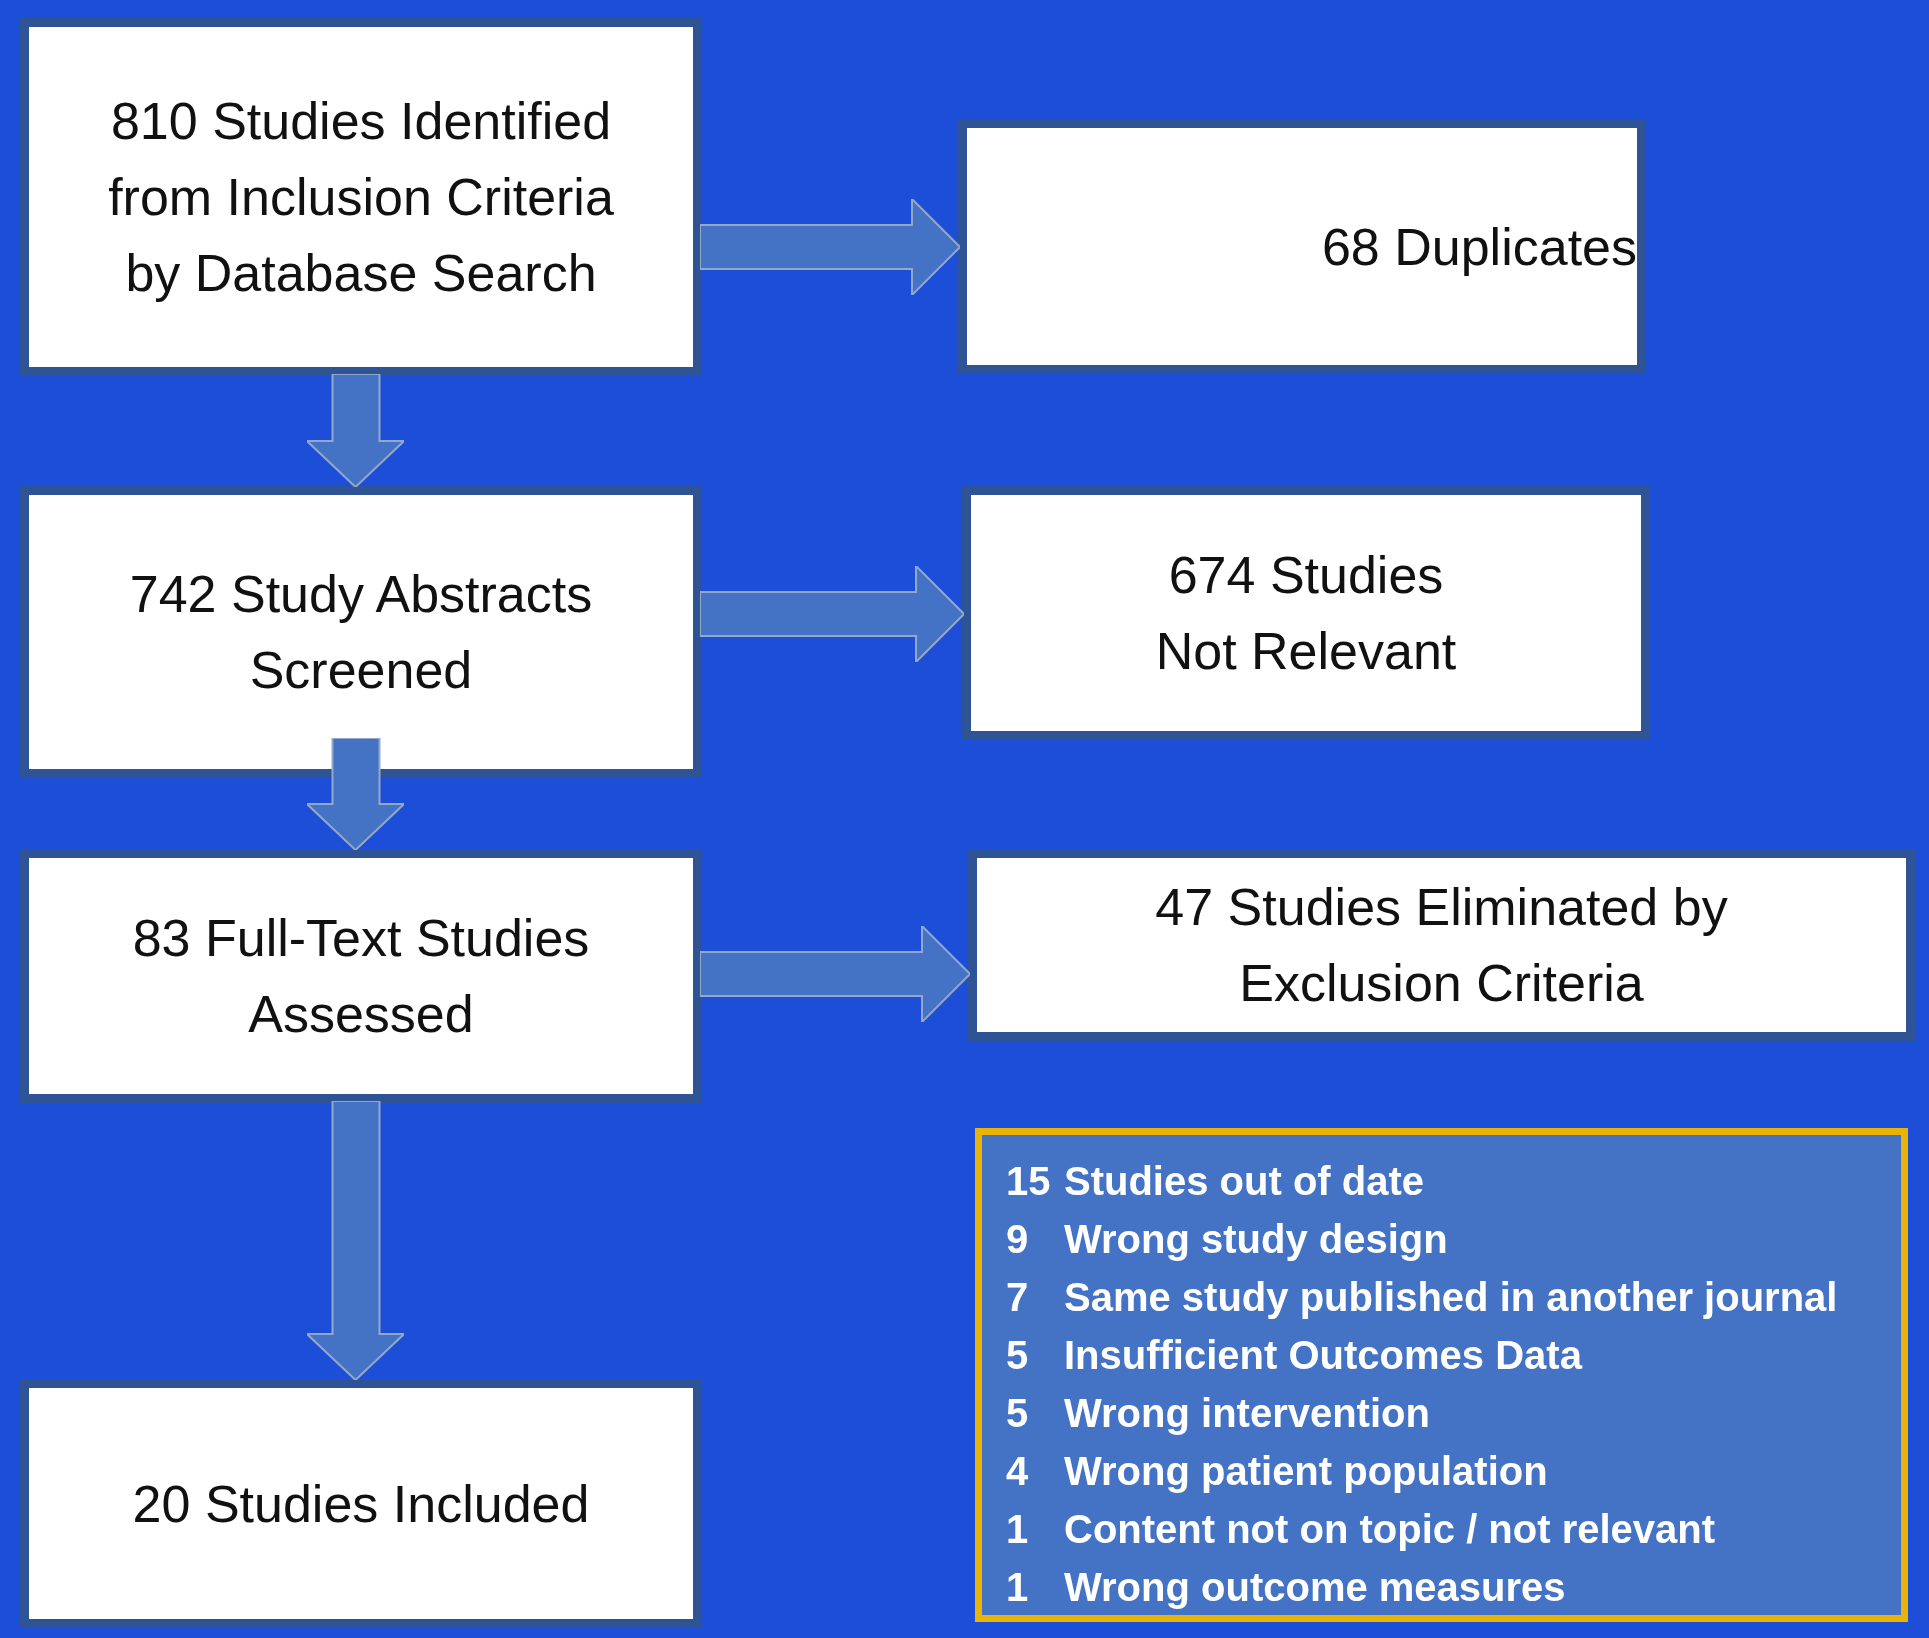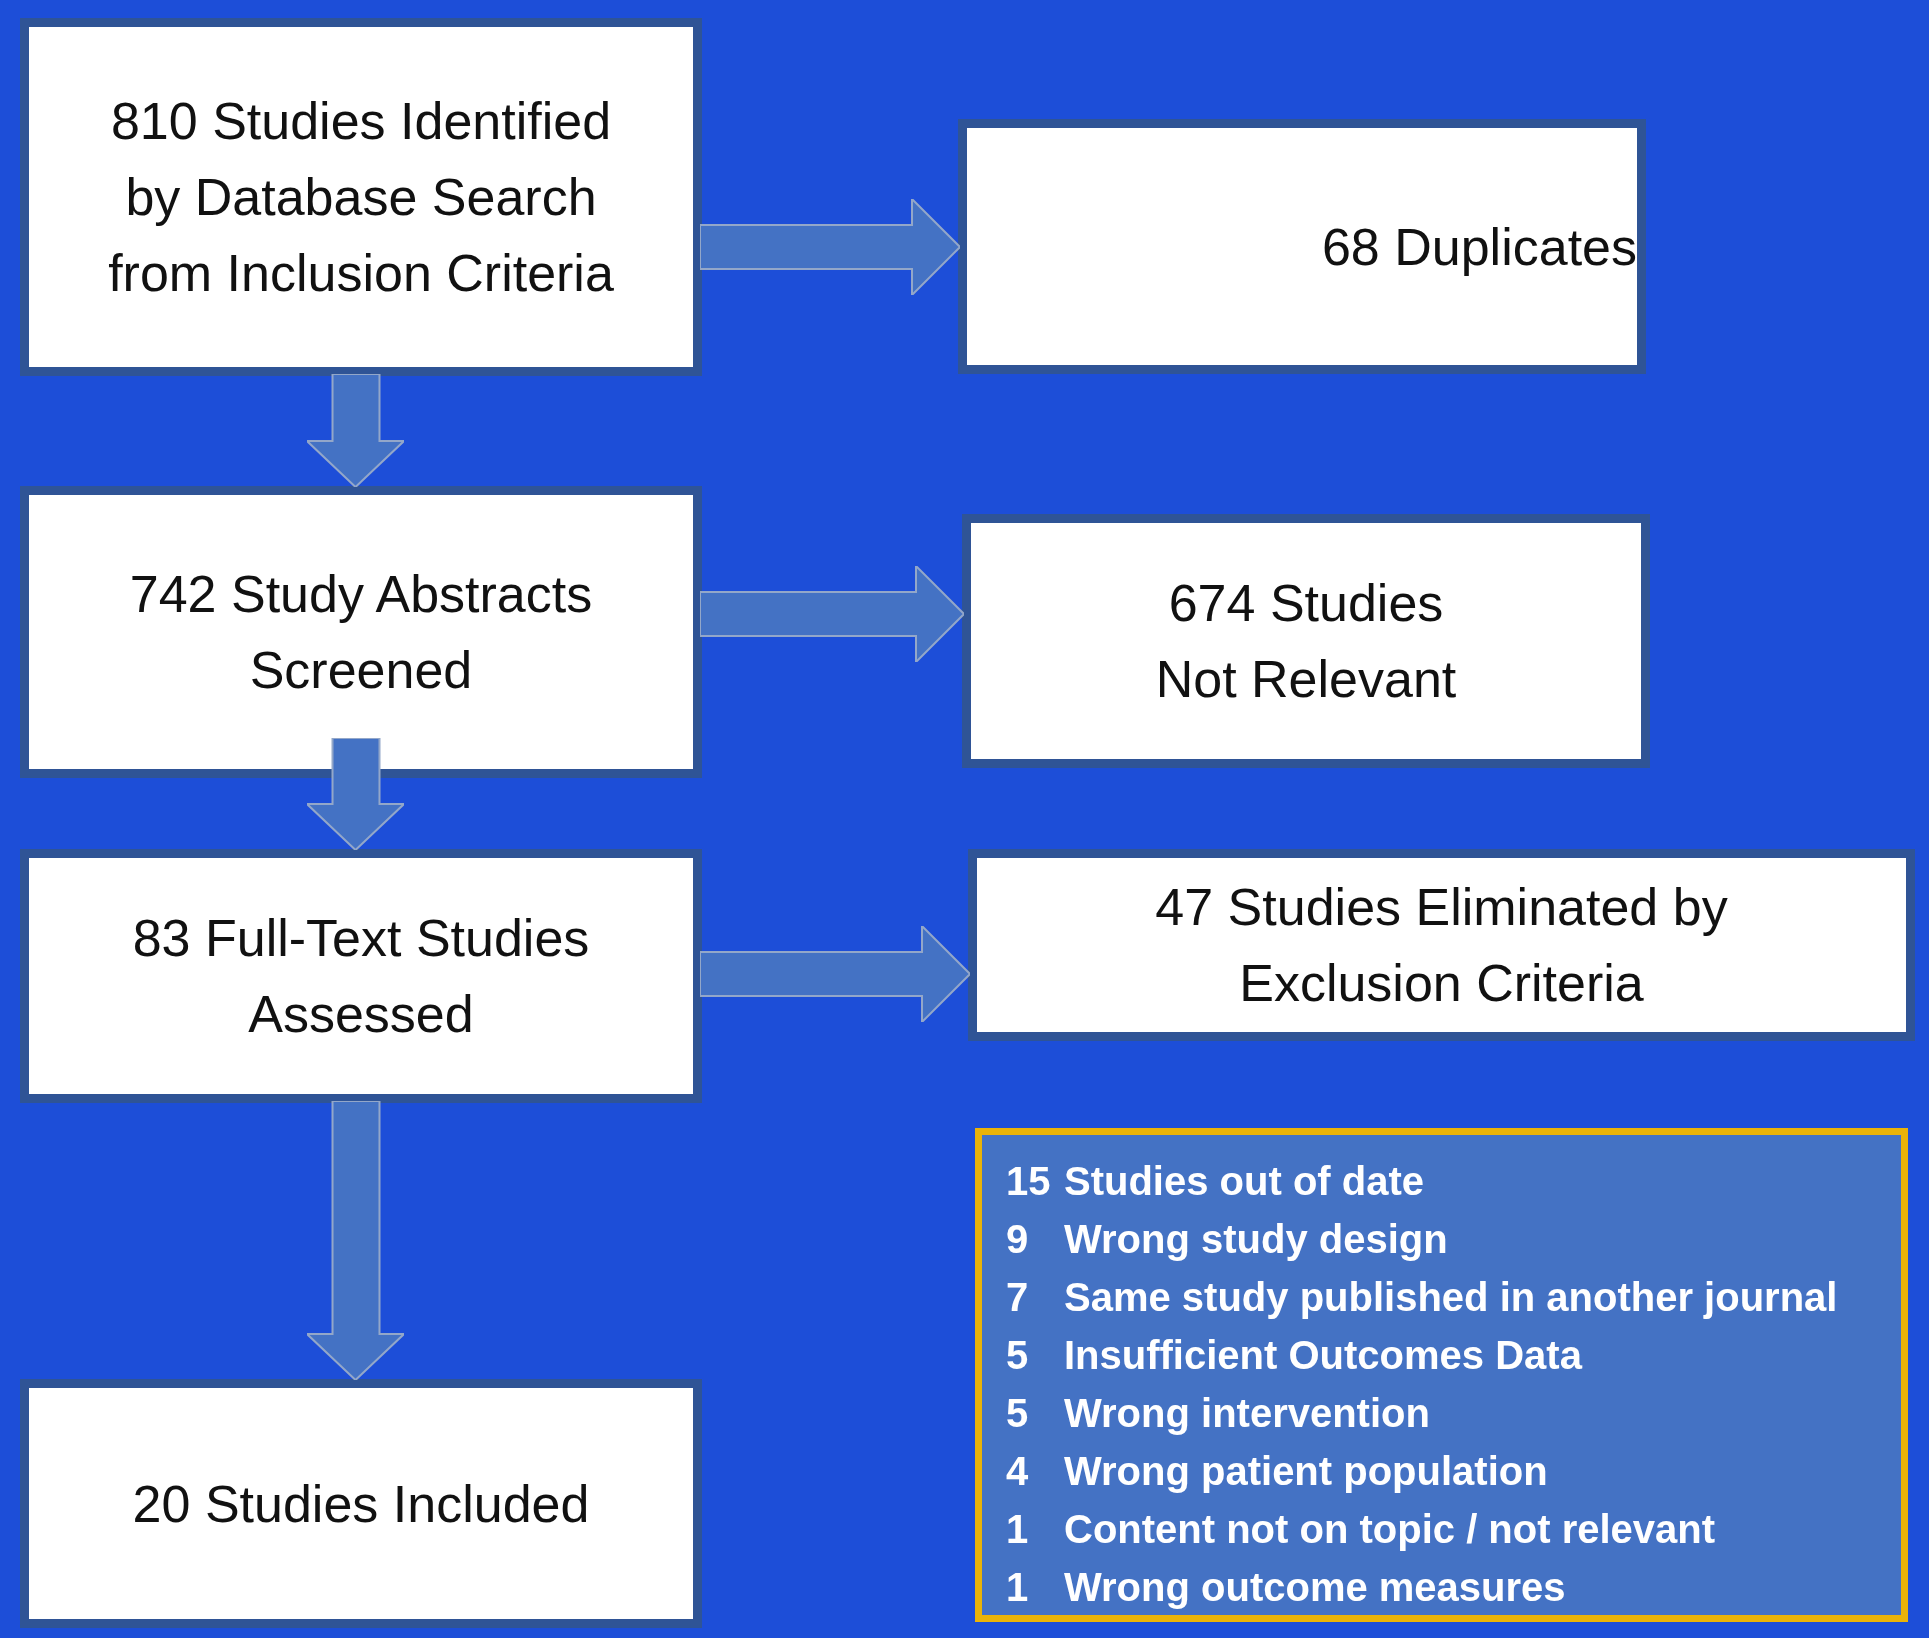--- a/index.html
+++ b/index.html
@@ -29,21 +29,21 @@
     line-height: 76px;
   }
   .box .lines { width: 100%; }
   
   #box-identified { left: 20px;  top: 18px;   width: 682px; height: 358px; }
   #box-screened   { left: 20px;  top: 486px;  width: 682px; height: 292px; }
   #box-fulltext   { left: 20px;  top: 849px;  width: 682px; height: 254px; }
   #box-included   { left: 20px;  top: 1379px; width: 682px; height: 249px; }
   
   #box-duplicates { left: 958px; top: 119px;  width: 688px; height: 255px; text-align: right; }
-  #box-notrelevant{ left: 962px; top: 486px;  width: 688px; height: 254px; margin-top: 28px; }
+  #box-notrelevant{ left: 962px; top: 486px;  width: 688px; height: 254px; }
   #box-eliminated { left: 968px; top: 849px;  width: 947px; height: 192px; }
   
   #panel-exclusions {
     position: absolute;
     box-sizing: border-box;
     left: 975px; top: 1128px; width: 933px; height: 494px;
     background: #4472c4;
     border: 7px solid #eab308;
     padding: 17px 14px 10px 24px;
   }
@@ -69,22 +69,22 @@
   #arrow-h3 { left: 700px; top: 926px; }
 </style>
 </head>
 <body>
 
 <div id="stage">
 
   <div class="box" id="box-identified">
     <div class="lines">
       <div>810 Studies Identified</div>
+      <div>from Inclusion Criteria</div>
       <div>by Database Search</div>
-      <div>from Inclusion Criteria</div>
     </div>
   </div>
 
   <div class="box" id="box-duplicates">
     <div class="lines">
       <div>68 Duplicates</div>
     </div>
   </div>
 
   <div class="box" id="box-screened">

